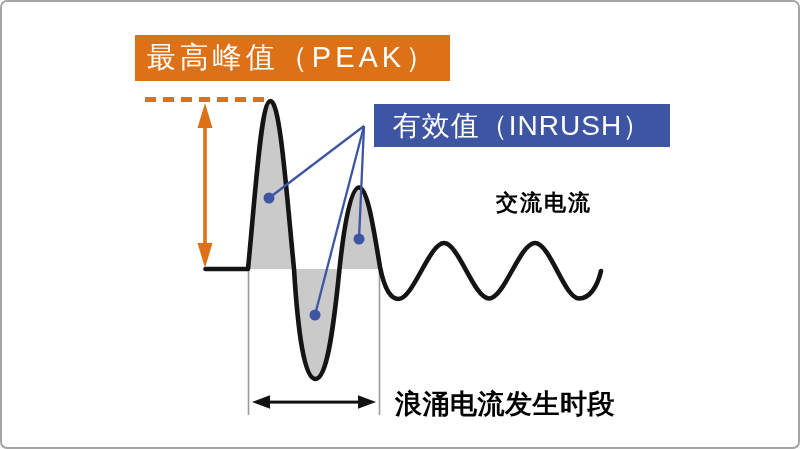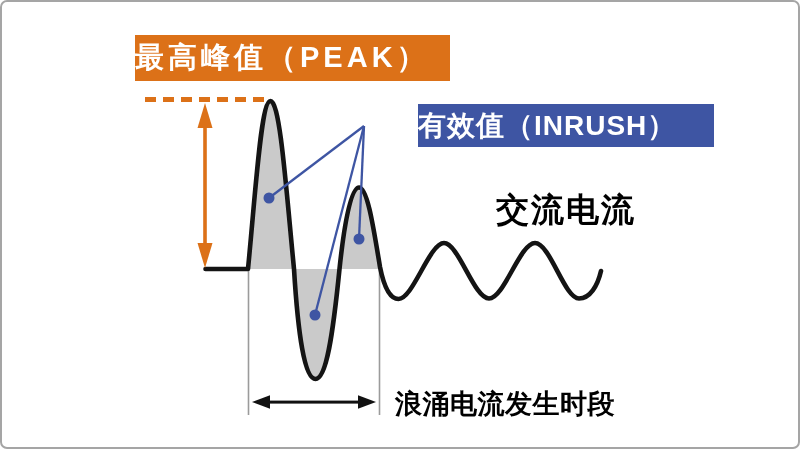--- a/index.html
+++ b/index.html
@@ -4,35 +4,35 @@
 <style>
   html,body{margin:0;padding:0;background:#fff;}
   body{font-family:"Liberation Sans","DejaVu Sans",sans-serif;}
   .canvas{
     position:relative;width:800px;height:449px;background:#fff;
     border:2px solid #a5a5a5;border-radius:7px;box-sizing:border-box;
     overflow:hidden;
   }
   .layer{position:absolute;left:0;top:0;width:800px;height:449px;}
   .banner{
-    position:absolute;display:flex;align-items:center;
-    color:#fff;font-weight:bold;white-space:nowrap;box-sizing:border-box;
+    position:absolute;display:flex;align-items:center;justify-content:center;
+    color:#fff;font-weight:normal;white-space:nowrap;box-sizing:border-box;
   }
   .banner-peak{
     left:133px;top:33px;width:315px;height:46px;
     font-size:29px;letter-spacing:4px;
   }
   .banner-inrush{
     left:372px;top:102px;width:296px;height:43px;
     font-size:28px;letter-spacing:1px;
   }
   .plain-label{
     position:absolute;color:#000;font-weight:bold;white-space:nowrap;
   }
-  .label-ac{left:494px;top:186px;font-size:33px;letter-spacing:2px;font-family:Liberation Serif, serif;}
+  .label-ac{left:494px;top:186px;font-size:22px;letter-spacing:2px;font-family:Liberation Serif, serif;}
   .label-surge{left:393px;top:384px;font-size:27px;letter-spacing:0.5px;}
 </style>
 </head>
 <body>
 
 <div class="canvas">
 
   <svg class="layer" viewBox="0 0 800 449" xmlns="http://www.w3.org/2000/svg">
 
     <g fill="#cacaca">
@@ -91,21 +91,21 @@
       <circle cx="267" cy="196" r="5.5"></circle>
       <circle cx="313" cy="313" r="5.5"></circle>
       <circle cx="357" cy="237" r="5.5"></circle>
     </g>
   </svg>
 
   <div class="banner banner-peak" style="background: rgb(220, 113, 24);">
     <span>最高峰值（PEAK）</span>
   </div>
 
-  <div class="banner banner-inrush" style="background: rgb(62, 85, 163); margin-left: 44px;">
+  <div class="banner banner-inrush" style="background: rgb(62, 85, 163);">
     <span>有效值（INRUSH）</span>
   </div>
 
   <div class="plain-label label-ac">交流电流</div>
 
   <div class="plain-label label-surge">浪涌电流发生时段</div>
 
 </div>
 
 </body></html>

